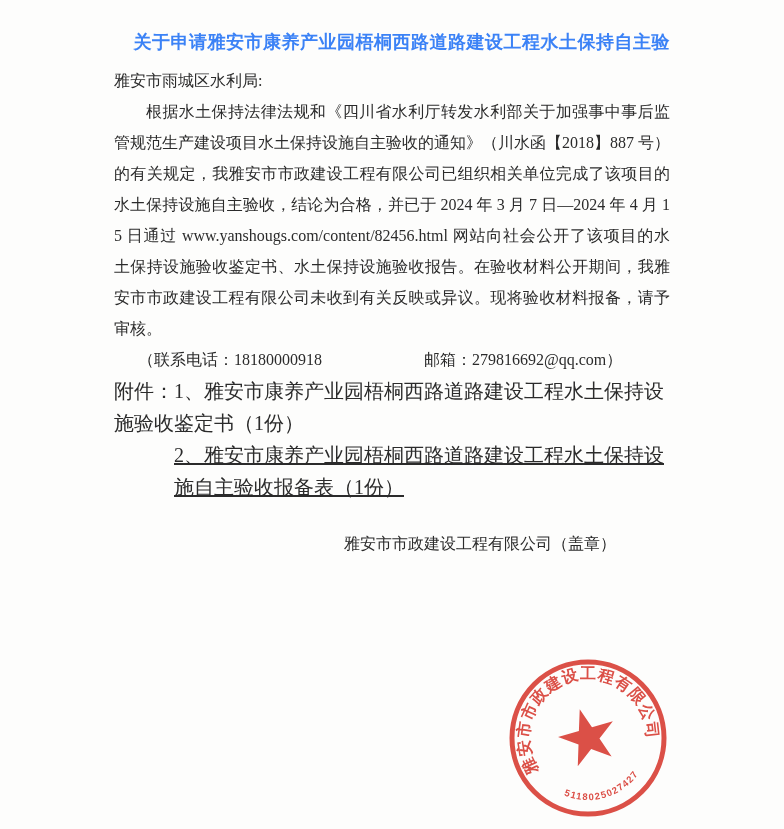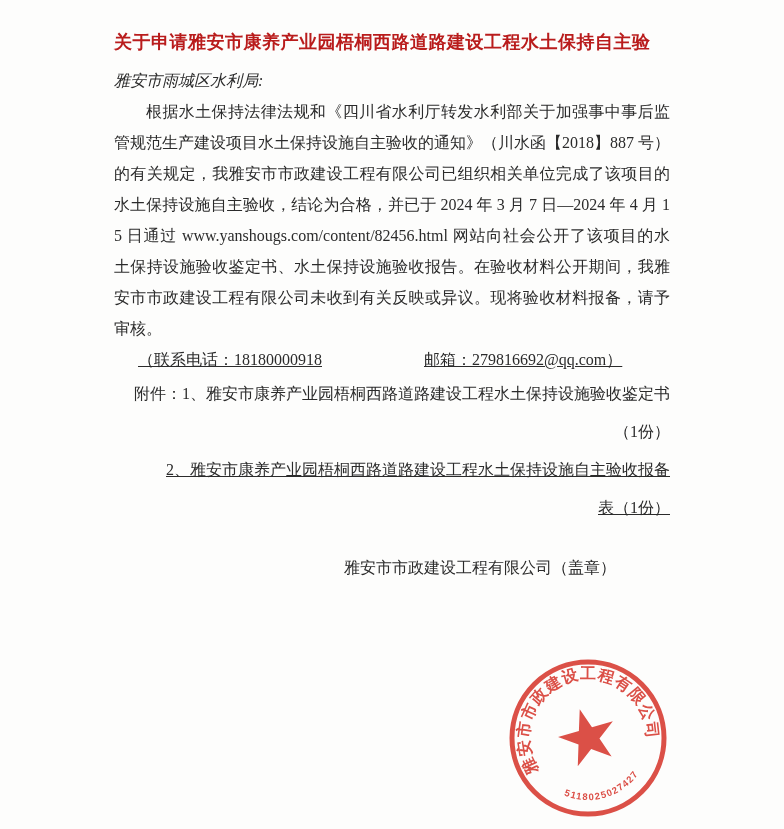--- a/index.html
+++ b/index.html
@@ -14,59 +14,56 @@
     height: 829px;
     margin: 0 auto;
     background: #fdfdfc;
     color: #2b2b2b;
     overflow: hidden;
     box-sizing: border-box;
     padding: 22px 114px 0 114px;
   }
   .doc-title {
     margin: 0 0 4px 0;
-    text-align: left;
+    text-align: right;
     font-family: "Liberation Sans", sans-serif;
     font-weight: 700;
     font-size: 18px;
     line-height: 40px;
-    color: #b91c1c;
+    color: #3b82f6;
     letter-spacing: 0.5px;
   }
   .doc-title .title-line {
     display: block;
     white-space: nowrap;
   }
   .addressee {
     font-size: 16px;
     line-height: 30px;
-    font-style: italic;
   }
   .body-para {
     margin: 0;
     font-size: 16px;
     line-height: 31px;
     text-align: justify;
     text-align-last: left;
     text-indent: 2em;
     word-break: break-all;
   }
   .contact-line {
     font-size: 16px;
     line-height: 31px;
     padding-left: 1.5em;
-    text-decoration: underline;
   }
   .contact-line .email-group {
     margin-left: 102px;
   }
   .attachments {
-    font-size: 16px;
-    line-height: 38px;
-    text-align: right;
+    font-size: 20px;
+    line-height: 32px;
   }
   .attachment-row.indent {
     margin-left: 3em;
     text-decoration: underline;
   }
   .signature-block {
     margin-top: 24px;
     font-size: 16px;
     line-height: 34px;
     text-align: right;

